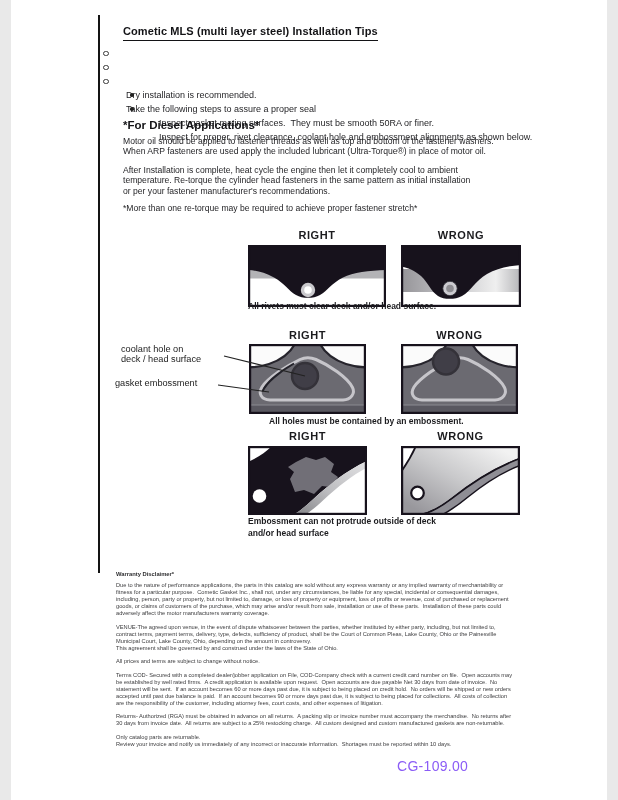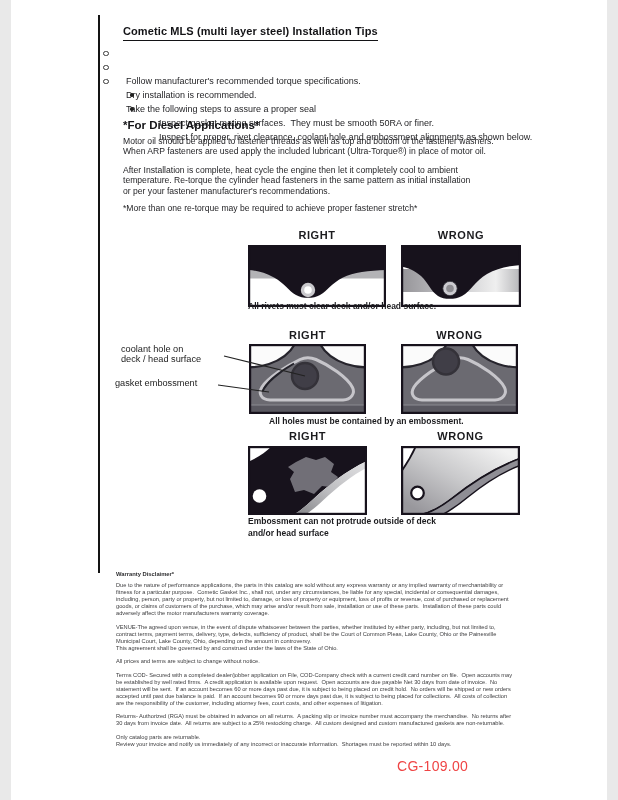--- a/index.html
+++ b/index.html
@@ -47,35 +47,34 @@
 
   .fig2-label { position:absolute; margin:0; font-size:9.2px; line-height:9.8px; color:#222; text-align:left; white-space:pre-line; }
   .label-coolant { left:110px; top:345px; width:102px; }
   .label-emboss  { left:104px; top:379px; width:104px; }
   .leader-lines { position:absolute; left:115px; top:340px; pointer-events:none; }
 
   .warranty-h { position:absolute; left:105px; top:571px; margin:0; font-size:5.8px; font-weight:bold; color:#2e2e30; white-space:pre; }
   .warranty { position:absolute; left:105px; top:582px; width:440px; }
   .warranty p { margin:0 0 6.5px 0; font-size:5.7px; line-height:7px; color:#3c3c3e; white-space:pre; }
 
-  .page-code { position:absolute; left:386px; top:758px; margin:0; font-size:14px; color:#ef4444; letter-spacing:0.3px; white-space:pre; }
+  .page-code { position:absolute; left:386px; top:758px; margin:0; font-size:14px; color:#8b5cf6; letter-spacing:0.3px; white-space:pre; }
 </style>
 </head>
 <body>
 
 <div class="page">
 
   <div class="vrule"></div>
 
   <h1 class="title">Cometic MLS (multi layer steel) Installation Tips</h1>
 
   <div class="tips">
     <div class="tip">
       <span class="marker-o"></span>
-      <span class="txt">Follow manufacturer's recommended torque specifications.</span>
     </div>
     <div class="tip">
       <span class="marker-o"></span>
       <span class="txt">Dry installation is recommended.</span>
     </div>
     <div class="tip">
       <span class="marker-o"></span>
       <span class="txt">Take the following steps to assure a proper seal</span>
     </div>
     <div class="tip sub">

